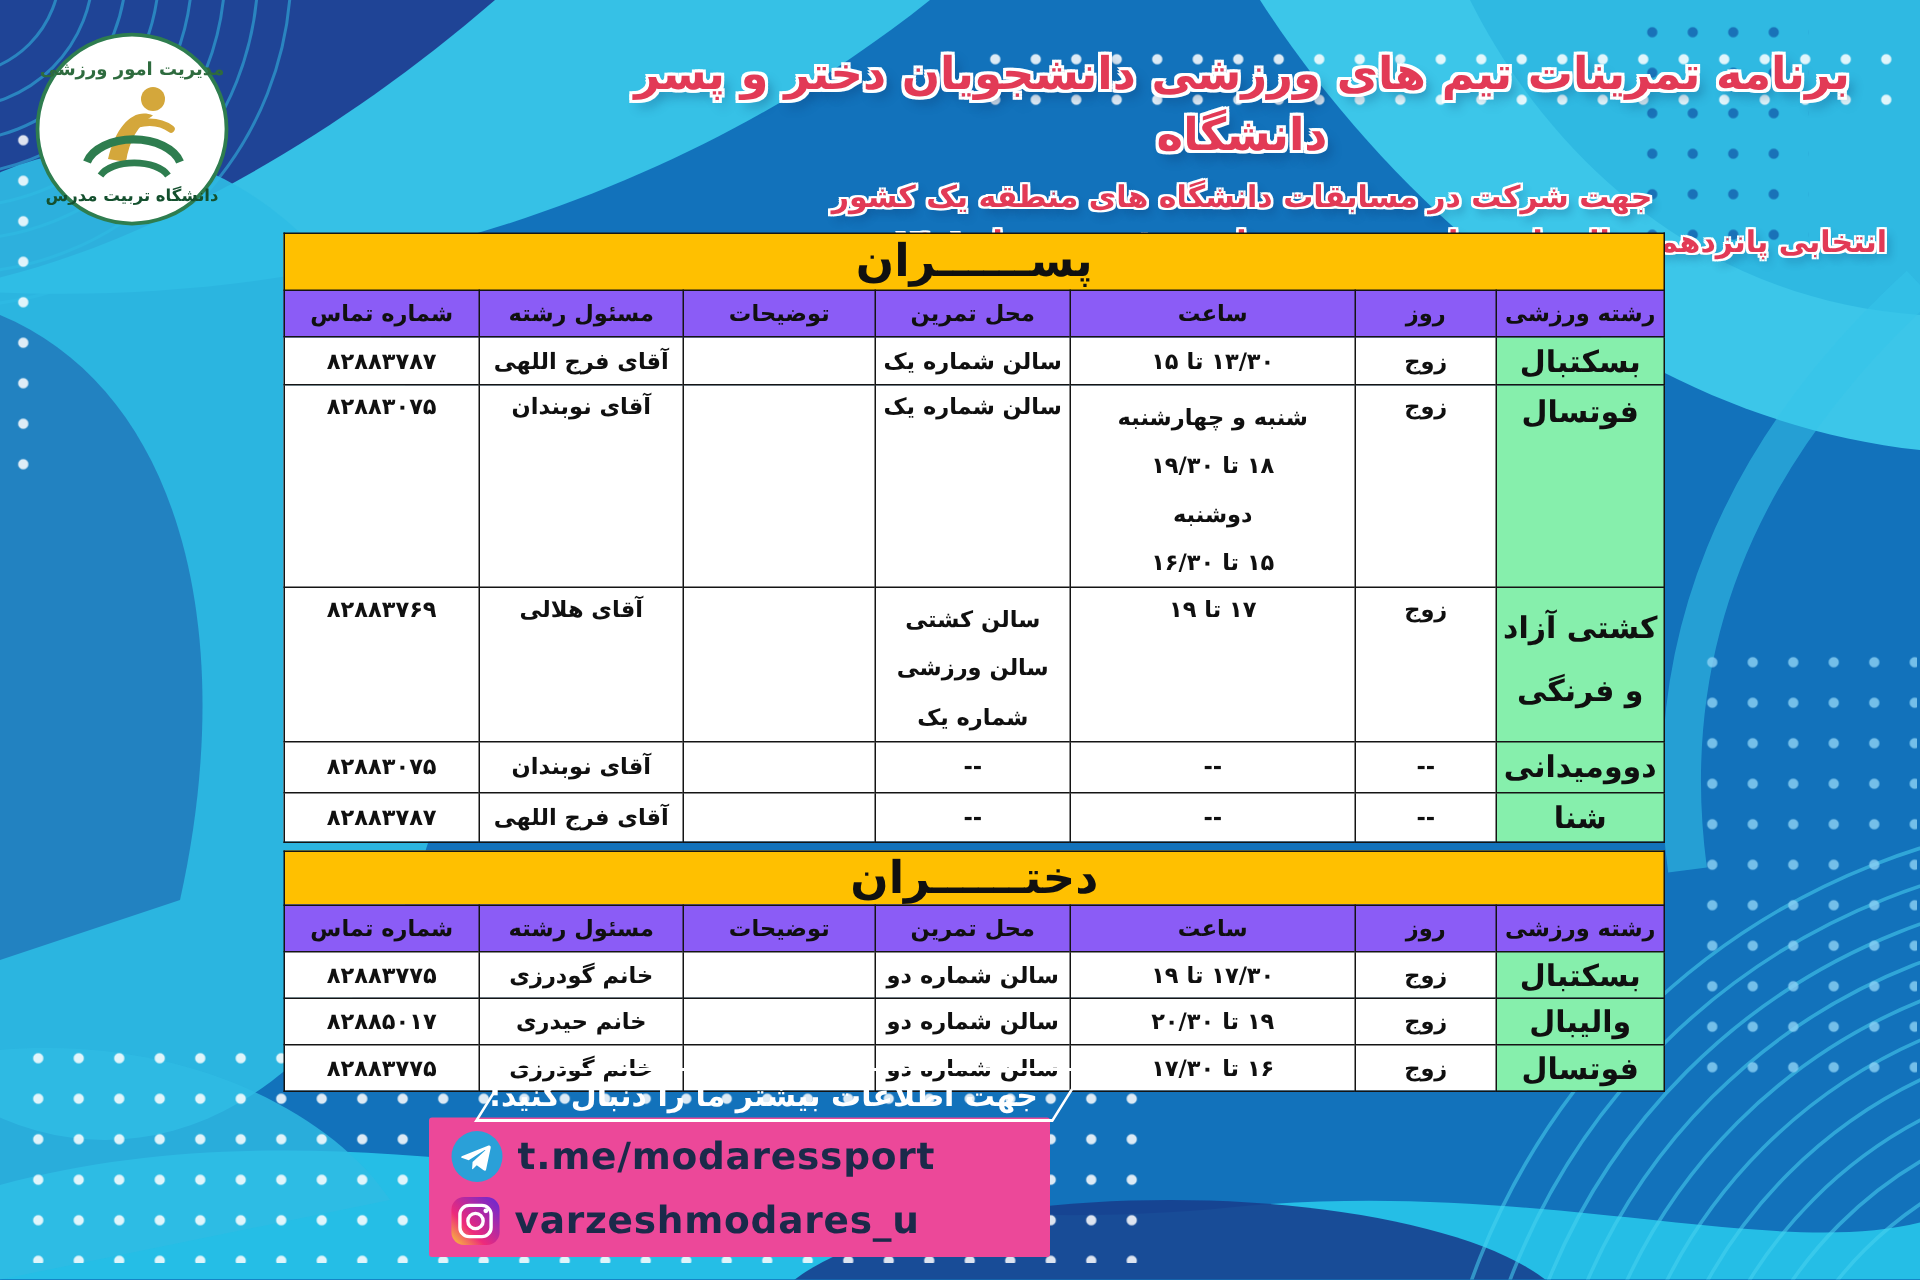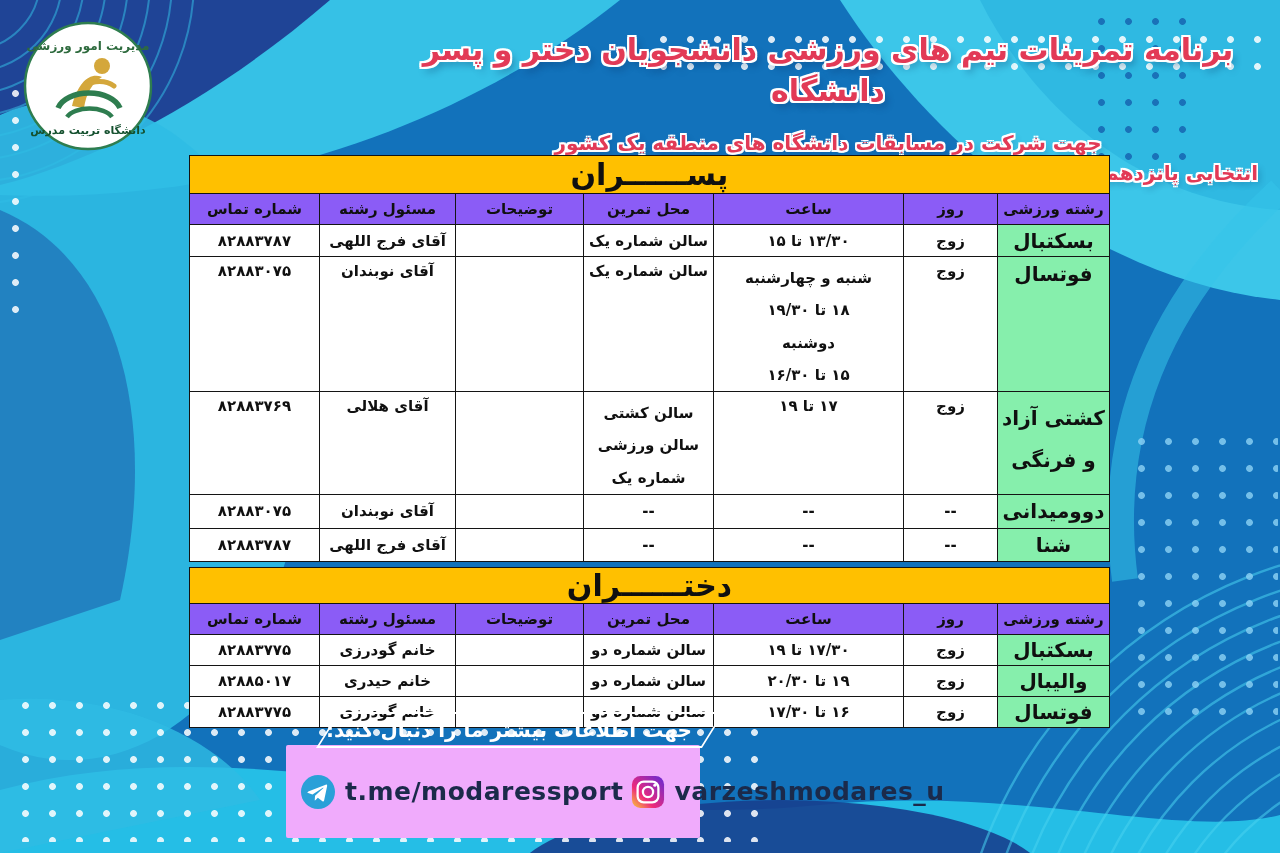--- a/index.html
+++ b/index.html
@@ -19,21 +19,21 @@
   .logo{position:absolute;left:22px;top:20px;width:132px;height:132px;z-index:3;}
 
   
   .hdr{position:absolute;right:22px;top:30px;width:860px;z-index:3;direction:rtl;text-align:center;}
   .hdr .t1{
     font-size:30px;font-weight:800;color:#e23a56;line-height:1.35;
     text-shadow:2px 0 0 #fff,-2px 0 0 #fff,0 2px 0 #fff,0 -2px 0 #fff,
       2px 2px 0 #fff,-2px 2px 0 #fff,2px -2px 0 #fff,-2px -2px 0 #fff,4px 5px 7px rgba(10,40,90,.35);
   }
   .hdr .t2{
-    margin-top:20px;font-size:20px;font-weight:800;color:#e23a56;
+    margin-top:8px;font-size:20px;font-weight:800;color:#e23a56;
     text-shadow:1.6px 0 0 #fff,-1.6px 0 0 #fff,0 1.6px 0 #fff,0 -1.6px 0 #fff,
       1.6px 1.6px 0 #fff,-1.6px 1.6px 0 #fff,1.6px -1.6px 0 #fff,-1.6px -1.6px 0 #fff,3px 4px 6px rgba(10,40,90,.3);
   }
   .hdr .t3{display:flex;flex-direction:row;justify-content:flex-start;gap:84px;margin-top:6px;}
 
   
   .tables{position:absolute;left:190px;top:155px;width:920px;z-index:3;direction:rtl;}
   table{border-collapse:collapse;width:920px;table-layout:fixed;}
   td,th{border:1.7px solid #141414;color:#101010;padding:0 4px;}
   .band{background:#ffc000;font-size:30px;font-weight:800;text-align:center;height:37px;letter-spacing:1px;}
@@ -43,22 +43,22 @@
   tr.r32{height:32px}tr.r130{height:130px}tr.r100{height:100px}tr.r34{height:34px}tr.r33{height:33px}tr.r31{height:31px}
   tr.tall td{vertical-align:top;padding-top:5px;}
   td.ml{white-space:pre-line;line-height:2.15;}
   tr.r100 td.s{line-height:2.1;vertical-align:top;padding-top:5px;}
   .tgap{height:5px;}
 
   
   .follow-tag{position:absolute;left:316px;top:712px;width:386px;height:36px;z-index:4;direction:rtl;}
   .follow-tag .shape{position:absolute;inset:0;border:2.5px solid #ffffff;transform:skewX(-32deg);transform-origin:100% 100%;}
   .follow-tag .txt{position:relative;z-index:1;color:#ffffff;font-size:20px;font-weight:800;text-align:center;line-height:36px;}
-  .social{position:absolute;left:286px;top:745px;width:414px;height:93px;background:#f0abfc;z-index:3;
-    display:flex;flex-direction:row;gap:8px;padding-left:14px;box-sizing:border-box;border-radius:2px;}
+  .social{position:absolute;left:286px;top:745px;width:414px;height:93px;background:#ec4899;z-index:3;
+    display:flex;flex-direction:column;justify-content:center;gap:8px;padding-left:14px;box-sizing:border-box;border-radius:2px;}
   .srow{display:flex;align-items:center;gap:9px;direction:ltr;cursor:pointer;}
   .srow .handle{color:#1b2a4a;font-size:25px;font-weight:800;letter-spacing:.5px;}
   .icn{width:36px;height:36px;flex:0 0 auto;}
 </style>
 </head>
 <body>
 
 <div class="bg">
   <svg width="1280" height="853" viewBox="0 0 1280 853" xmlns="http://www.w3.org/2000/svg">
     <rect x="0" y="0" width="1280" height="853" fill="#1272bb"></rect>

